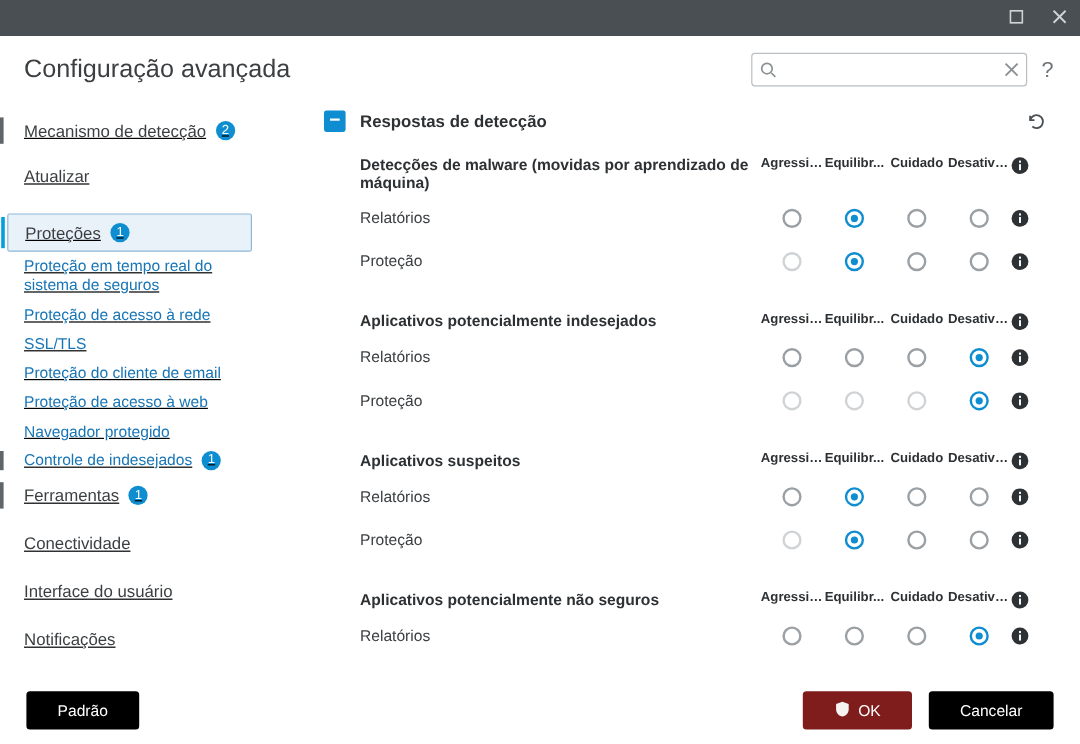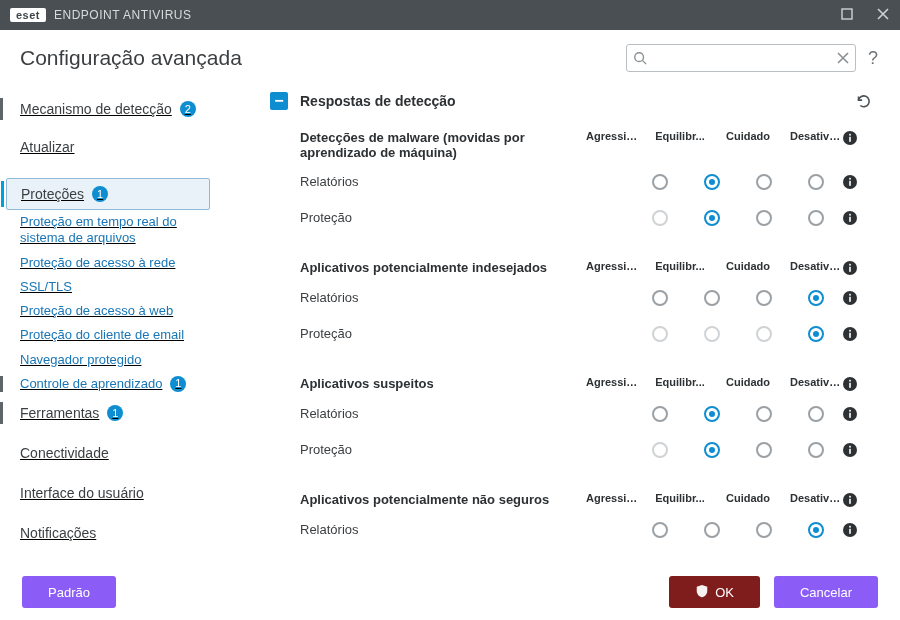--- a/index.html
+++ b/index.html
@@ -26,49 +26,45 @@
   .subitem.bar::before { content:""; display:inline-block; width:3px; align-self:stretch; background:#5f6669; margin-right:17px; margin-left:-20px; }
   .subitem .badge { margin-left: 8px; background: #0e8ed0; color:#fff; font-size:11px; min-width:16px; height:16px; border-radius:8px; display:inline-flex; align-items:center; justify-content:center; padding:0 4px; }
   .main { flex: 1; position: relative; display: flex; flex-direction: column; }
   .panel { position: absolute; inset: 0 22px 0 38px; overflow-y: auto; padding-right: 6px; }
   .section-head { display: flex; align-items: center; gap: 12px; padding: 6px 0 10px 0; }
   .collapse { width: 18px; height: 18px; background: #0e8ed0; color: #fff; display:flex; align-items:center; justify-content:center; font-weight:700; border-radius:2px; cursor:pointer; }
   .section-title { font-weight: 600; font-size: 14px; color: #2d3134; }
   .undo { margin-left: auto; cursor: pointer; color: #4b5155; }
   .grouptitle-row { display:flex; padding: 10px 0 4px 30px; }
   .grouptitle { font-weight:600; font-size:13px; color:#2d3134; flex:1; padding-right:8px; }
-  .levels { display:flex; gap:16px; }
+  .levels { display:flex; gap:0; }
   .lvlhead { width:52px; font-size:11px; font-weight:600; color:#2d3134; text-align:center; white-space:nowrap; overflow:hidden; text-overflow:ellipsis; }
   .info { width:30px; text-align:center; color:#2d3134; cursor:pointer; }
   .info svg, .search svg, .undo svg { display:block; }
   .row { display:flex; padding: 10px 0 10px 30px; font-size:13px; color:#3b3f42; }
   .row .label { flex:1; }
   .radios { display:flex; }
   .radios label { width:52px; display:flex; justify-content:center; cursor:pointer; }
   .radios input { appearance:none; width:16px; height:16px; border:2px solid #9aa0a4; border-radius:50%; position:relative; cursor:pointer; background:#fff; }
   .radios input:disabled { border-color:#cfd3d5; cursor:default; }
   .radios input:checked { border-color:#0e8ed0; }
   .radios input:checked::after { content:""; position:absolute; inset:3px; border-radius:50%; background:#0e8ed0; }
   .footer { position:absolute; left:0; right:0; bottom:0; height:56px; display:flex; align-items:center; padding:0 22px; gap:14px; }
   .btn { height:32px; padding:0 26px; border:none; border-radius:3px; font-size:13px; cursor:pointer; display:inline-flex; align-items:center; gap:6px; }
-  .btn.gray { background:#8b5cf6; color:#fff; }
+  .btn.gray { background:#000000; color:#fff; }
   .btn.blue { background:#7f1d1d; color:#fff; }
   .footer .spacer { flex:1; }
   .panel::-webkit-scrollbar { width:8px; }
   .panel::-webkit-scrollbar-thumb { background:#c6cacd; border-radius:4px; }
   .panel::-webkit-scrollbar-track { background:#f0f1f2; }
 </style>
 </head>
 <body>
 
 <div class="titlebar">
-  <div class="brand">
-    <span class="eset">eset</span>
-    <span class="prod">ENDPOINT ANTIVIRUS</span>
-  </div>
   <div class="wincontrols">
     <span>
       <svg width="12" height="12" viewBox="0 0 12 12">
           <rect x="1" y="1" width="10" height="10" fill="none" stroke="#cfd3d5" stroke-width="1.4"></rect>
         </svg>
     </span>
     <span>
       <svg width="12" height="12" viewBox="0 0 12 12">
           <path d="M1 1 L11 11 M11 1 L1 11" stroke="#cfd3d5" stroke-width="1.6"></path>
         </svg>
@@ -103,39 +99,39 @@
       </div>
       <div style="height: 8px;"></div>
       <div class="navitem">
         <span>Atualizar</span>
       </div>
       <div class="navitem sel">
         <span>Proteções</span>
         <span class="badge">1</span>
       </div>
       <div class="subitem">
-        <span>Proteção em tempo real do sistema de arquivos</span>
+        <span>Proteção em tempo real do sistema de seguros</span>
       </div>
       <div class="subitem">
         <span>Proteção de acesso à rede</span>
       </div>
       <div class="subitem">
         <span>SSL/TLS</span>
       </div>
       <div class="subitem">
+        <span>Proteção do cliente de email</span>
+      </div>
+      <div class="subitem">
         <span>Proteção de acesso à web</span>
       </div>
       <div class="subitem">
-        <span>Proteção do cliente de email</span>
-      </div>
-      <div class="subitem">
         <span>Navegador protegido</span>
       </div>
       <div class="subitem bar">
-        <span>Controle de aprendizado</span>
+        <span>Controle de indesejados</span>
         <span class="badge">1</span>
       </div>
       <div style="height: 2px;"></div>
       <div class="navitem bar">
         <span>Ferramentas</span>
         <span class="badge">1</span>
       </div>
       <div style="height: 10px;"></div>
       <div class="navitem">
         <span>Conectividade</span>

